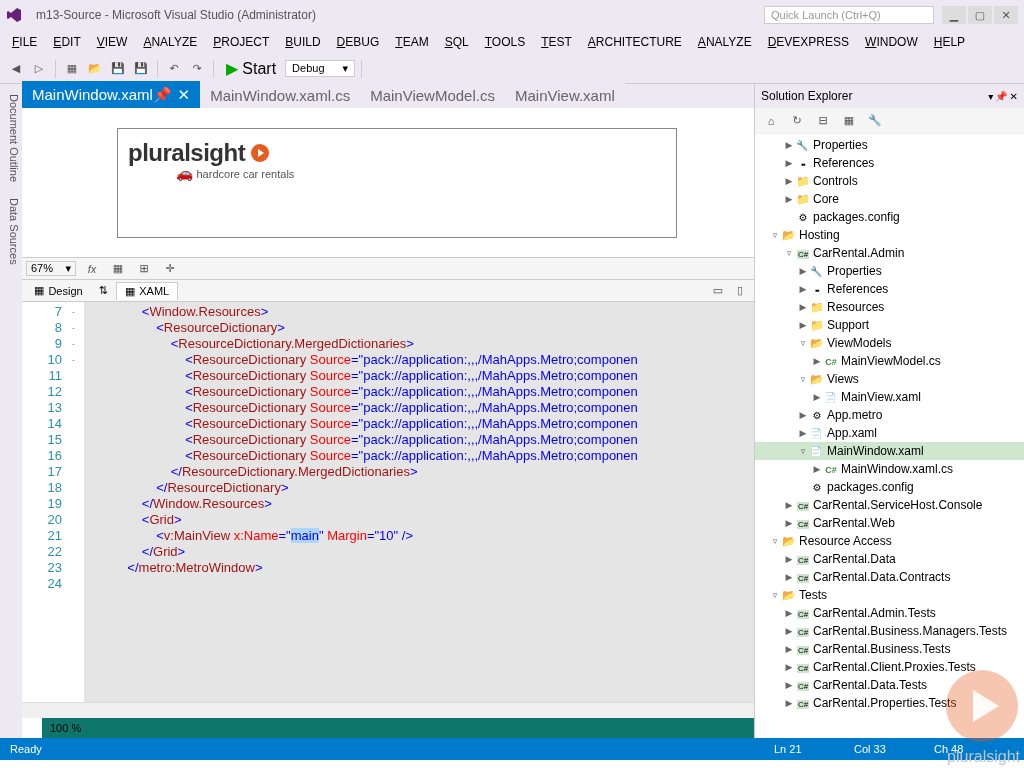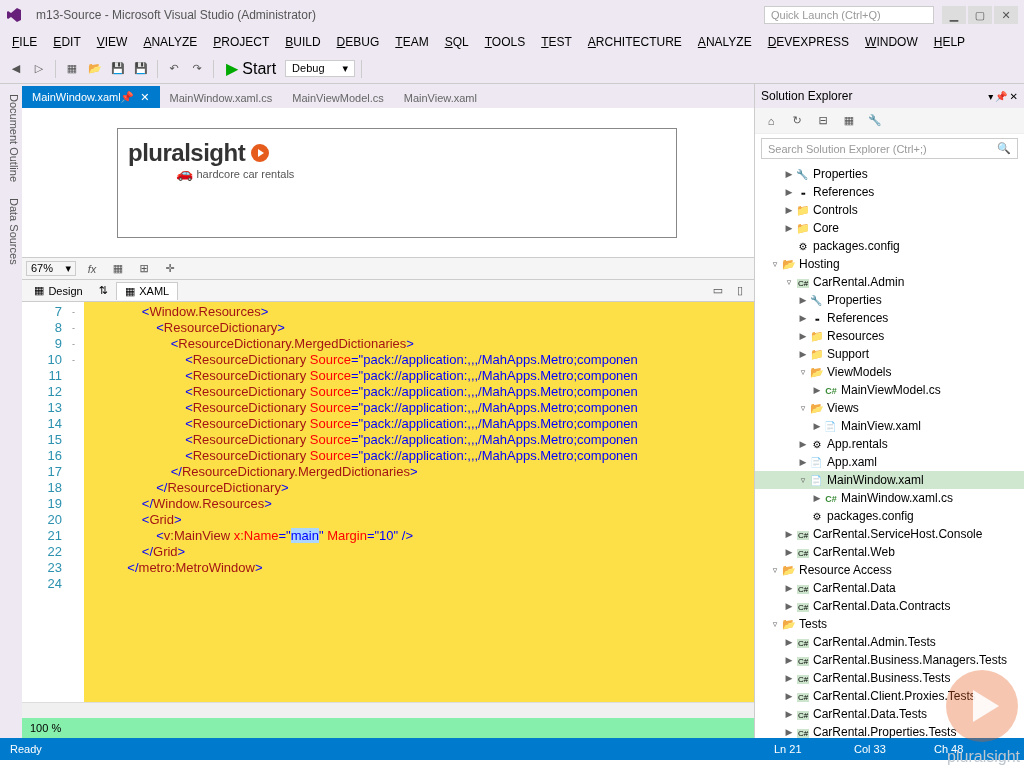--- a/index.html
+++ b/index.html
@@ -17,21 +17,21 @@
 .toolbar { height: 30px; background: #eee8f2; display: flex; align-items: center; padding: 0 6px; gap: 3px; border-bottom: 1px solid #ccc; }
 .tb-btn { width: 20px; height: 20px; display: flex; align-items: center; justify-content: center; font-size: 11px; color: #555; }
 .tb-sep { width: 1px; height: 18px; background: #ccc; margin: 0 3px; }
 .start-btn { display: flex; align-items: center; gap: 4px; padding: 0 6px; }
 .start-btn .play { color: #0a0; }
 .debug-win { border: 1px solid #ccc; background: #fff; padding: 1px 6px; font-size: 11px; width: 70px; display: flex; justify-content: space-between; }
 .main-area { display: flex; height: 654px; }
 .left-tabs { width: 22px; background: #eee8f2; display: flex; flex-direction: column; padding-top: 4px; }
 .left-tab { writing-mode: vertical-rl; font-size: 11px; padding: 6px 2px; color: #555; margin-bottom: 4px; }
 .editor-col { flex: 1; display: flex; flex-direction: column; background: #fff; min-width: 0; }
-.doc-tabs { height: 24px; background: #eee8f2; display: flex; align-items: flex-end; font-size: 11px; }
+.doc-tabs { height: 24px; background: #eee8f2; display: flex; align-items: flex-end; font-size: 15px; }
 .doc-tab { padding: 4px 10px; background: #eee8f2; color: #666; border-top: 1px solid transparent; }
 .doc-tab.active { background: #007acc; color: #fff; }
 .doc-tab.active .close { margin-left: 6px; }
 .designer { height: 150px; background: #fff; position: relative; border-bottom: 1px solid #ccc; overflow: hidden; }
 .designer-canvas { margin: 20px 0 0 95px; width: 560px; height: 110px; border: 1px solid #888; background: #fff; position: relative; }
 .designer-inner { margin: 10px; }
 .ps-logo { display: flex; align-items: center; gap: 6px; }
 .ps-text { font-size: 24px; font-weight: 600; color: #333; letter-spacing: -0.5px; }
 .ps-bullet { width: 18px; height: 18px; background: #e65c1c; border-radius: 50%; display: inline-flex; align-items: center; justify-content: center; }
 .ps-bullet::after { content: ""; border-left: 6px solid #fff; border-top: 4px solid transparent; border-bottom: 4px solid transparent; margin-left: 2px; }
@@ -39,29 +39,29 @@
 .car-emoji { font-size: 14px; }
 .design-toolbar { height: 22px; background: #f5f5f5; display: flex; align-items: center; font-size: 11px; border-bottom: 1px solid #ccc; padding: 0 4px; gap: 6px; }
 .zoom-box { width: 50px; border: 1px solid #ccc; padding: 0 4px; display: flex; justify-content: space-between; }
 .view-tabs { height: 22px; background: #f5f5f5; display: flex; align-items: center; font-size: 11px; border-bottom: 1px solid #ccc; padding: 0 4px; gap: 2px; }
 .view-tab { padding: 2px 8px; display: flex; align-items: center; gap: 4px; }
 .view-tab.active { background: #fff; border: 1px solid #ccc; border-bottom: none; }
 .swap-icon { margin: 0 6px; }
 .code-area { flex: 1; display: flex; font-family: Consolas, monospace; font-size: 13px; overflow: hidden; position: relative; }
 .gutter { width: 50px; background: #fff; text-align: right; padding-right: 10px; color: #2b91af; padding-top: 2px; line-height: 16px; }
 .fold-col { width: 12px; background: #fff; padding-top: 2px; line-height: 16px; font-size: 9px; color: #888; }
-.code-lines { flex: 1; background: #fde047; padding-top: 2px; line-height: 16px; white-space: pre; overflow: hidden; }
+.code-lines { flex: 1; background: #e5e5e5; padding-top: 2px; line-height: 16px; white-space: pre; overflow: hidden; }
 .code-lines .line { height: 16px; }
 .t-tag { color: #a31515; }
 .t-attr { color: #ff0000; }
 .t-str { color: #0000ff; }
 .t-punct { color: #0000ff; }
 .t-sel { background: #add6ff; border-radius: 0; }
 .scroll-h { height: 16px; background: #f0f0f0; border-top: 1px solid #ddd; }
-.zoom-footer { height: 20px; background: #86efac; display: flex; align-items: center; font-size: 11px; padding: 0 8px; }
+.zoom-footer { height: 20px; background: #0f766e; display: flex; align-items: center; font-size: 11px; padding: 0 8px; margin-left: 20px; }
 .solution-col { width: 270px; background: #fff; border-left: 1px solid #ccc; display: flex; flex-direction: column; }
 .sol-header { height: 24px; background: #eee8f2; display: flex; align-items: center; justify-content: space-between; padding: 0 6px; font-size: 12px; }
 .sol-header .btns { display: flex; gap: 2px; font-size: 10px; }
 .sol-toolbar { height: 26px; background: #f5f5f5; display: flex; align-items: center; padding: 0 6px; gap: 6px; font-size: 12px; border-bottom: 1px solid #eee; }
 .sol-search { border: 1px solid #ccc; margin: 4px 6px; padding: 3px 6px; font-size: 11px; color: #999; display: flex; justify-content: space-between; align-items: center; }
 .tree { flex: 1; overflow: auto; font-size: 12px; padding: 2px 0; }
 .tree-row { display: flex; align-items: center; height: 18px; padding-right: 4px; white-space: nowrap; }
 .tree-row.sel { background: #cfe6cf; }
 .tree-row .exp { width: 12px; text-align: center; color: #666; font-size: 9px; }
 .tree-row .icon { width: 16px; text-align: center; font-size: 11px; }
@@ -244,24 +244,20 @@
           <span>✕</span>
         </span>
     </div>
     <div class="sol-toolbar">
       <span class="tb-btn">⌂</span>
       <span class="tb-btn">↻</span>
       <span class="tb-btn">⊟</span>
       <span class="tb-btn">▦</span>
       <span class="tb-btn">🔧</span>
     </div>
-    <div class="sol-search">
-      <span>Search Solution Explorer (Ctrl+;)</span>
-        <span>🔍</span>
-    </div>
     <div class="tree" id="tree">
         <div class="tree-row" style="padding-left: 28px;">
           <span class="exp">▶</span>
           <span class="icon ic-wrench"></span>
           <span class="label">Properties</span>
         </div>
         <div class="tree-row" style="padding-left: 28px;">
           <span class="exp">▶</span>
           <span class="icon ic-ref"></span>
           <span class="label">References</span>
@@ -327,21 +323,21 @@
           <span class="label">Views</span>
         </div>
         <div class="tree-row" style="padding-left: 56px;">
           <span class="exp">▶</span>
           <span class="icon ic-xaml"></span>
           <span class="label">MainView.xaml</span>
         </div>
         <div class="tree-row" style="padding-left: 42px;">
           <span class="exp">▶</span>
           <span class="icon ic-config"></span>
-          <span class="label">App.rentals</span>
+          <span class="label">App.metro</span>
         </div>
         <div class="tree-row" style="padding-left: 42px;">
           <span class="exp">▶</span>
           <span class="icon ic-xaml"></span>
           <span class="label">App.xaml</span>
         </div>
         <div class="tree-row sel" style="padding-left: 42px;">
           <span class="exp">▿</span>
           <span class="icon ic-xaml"></span>
           <span class="label">MainWindow.xaml</span>

